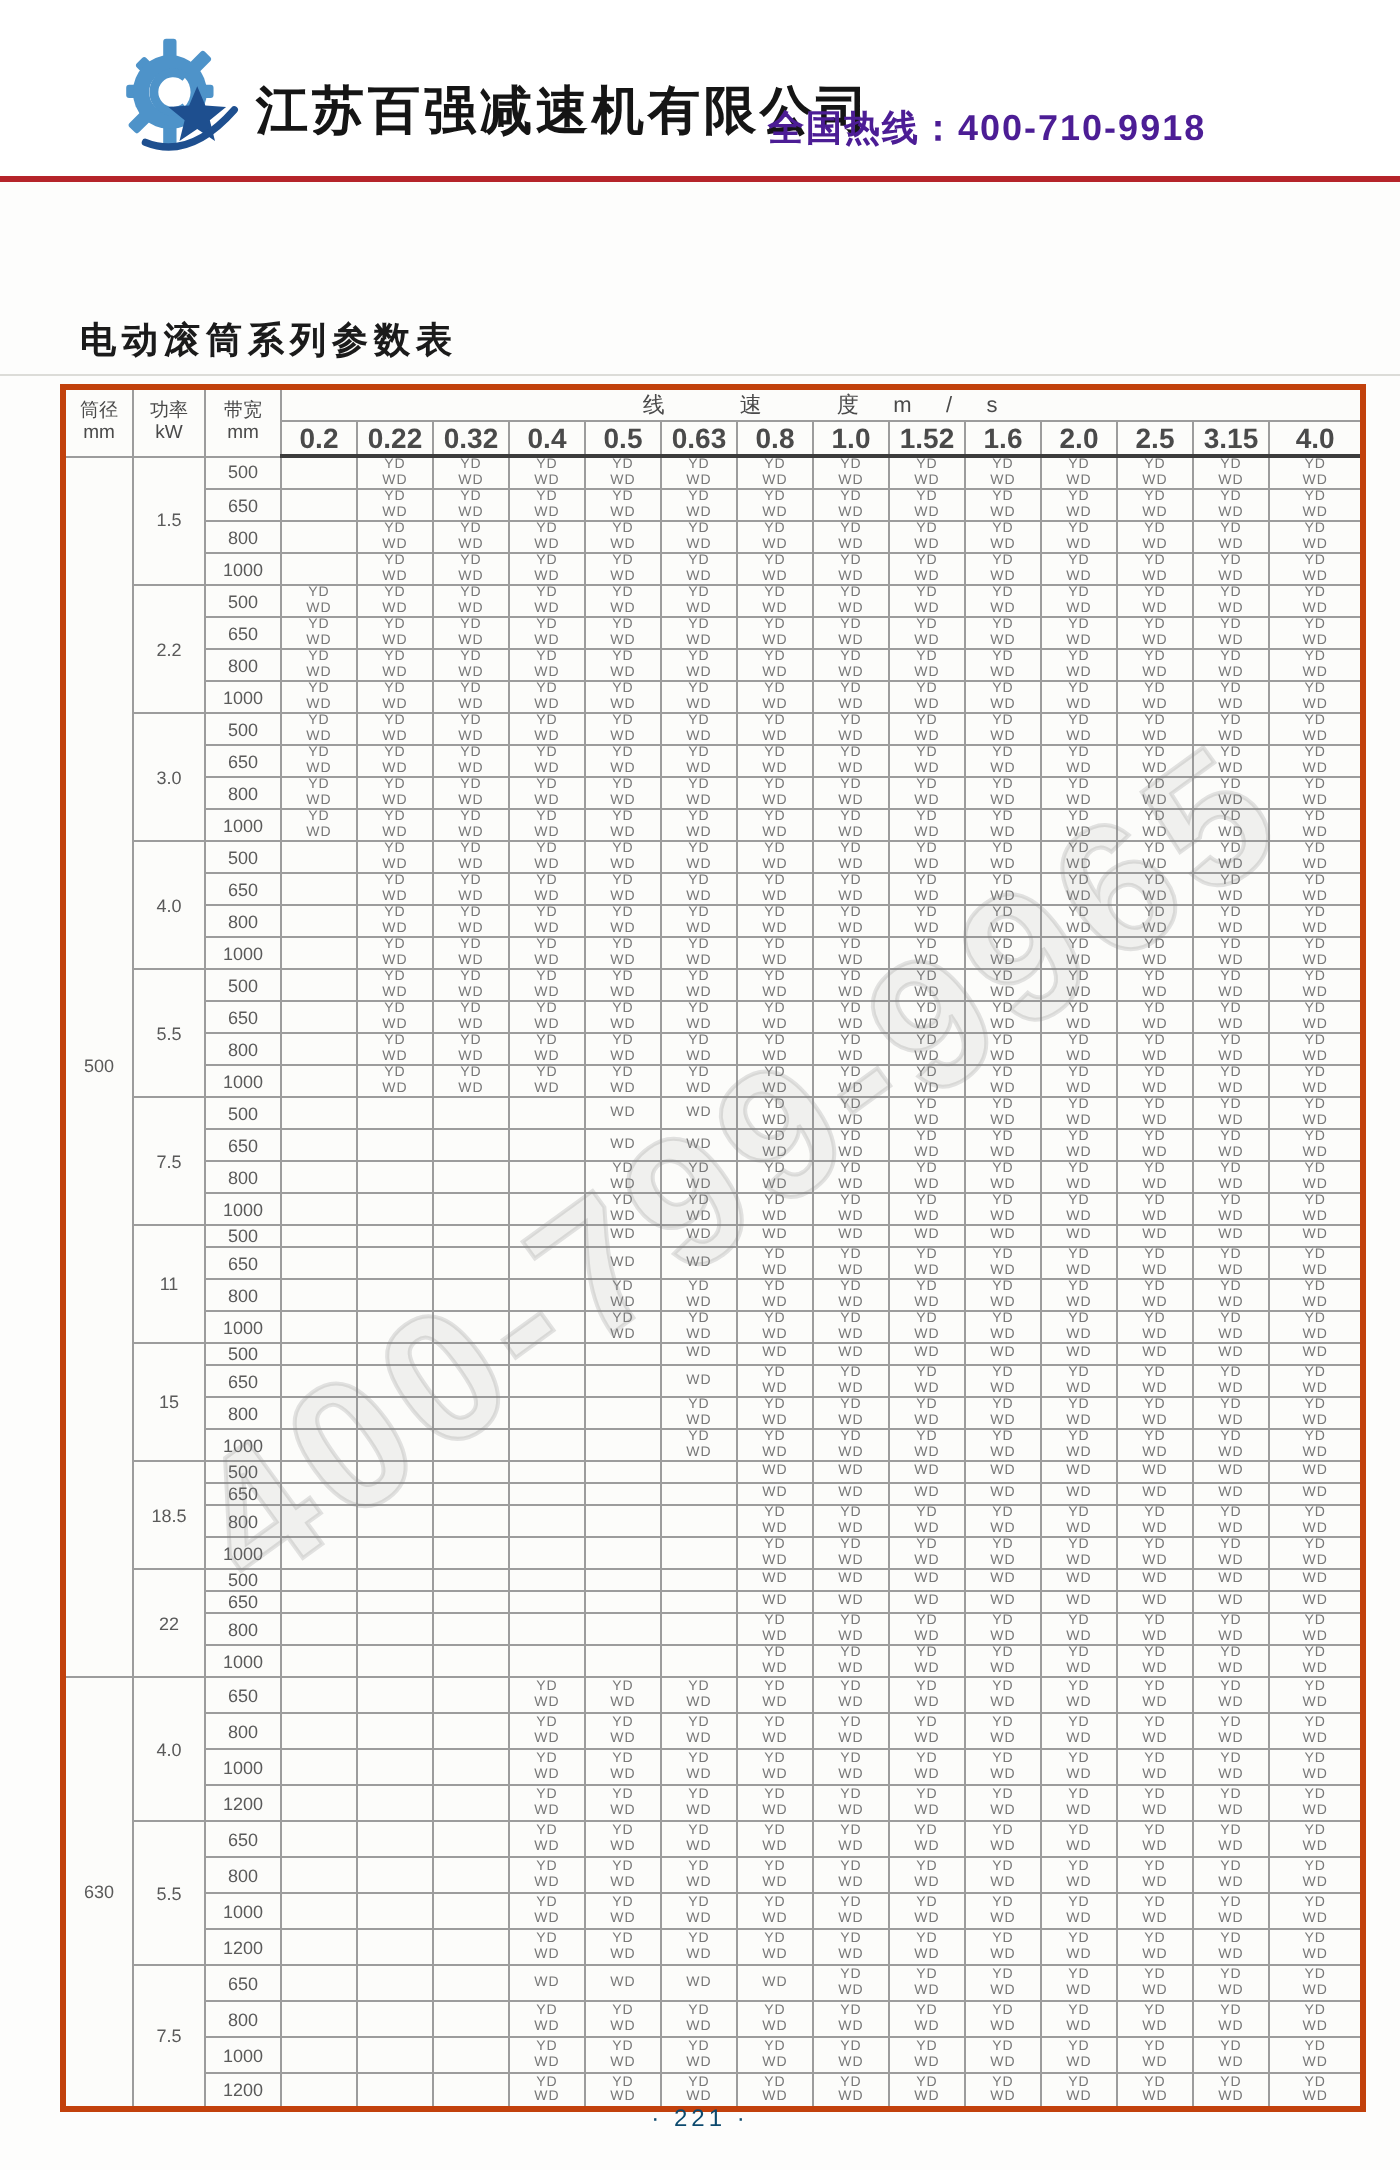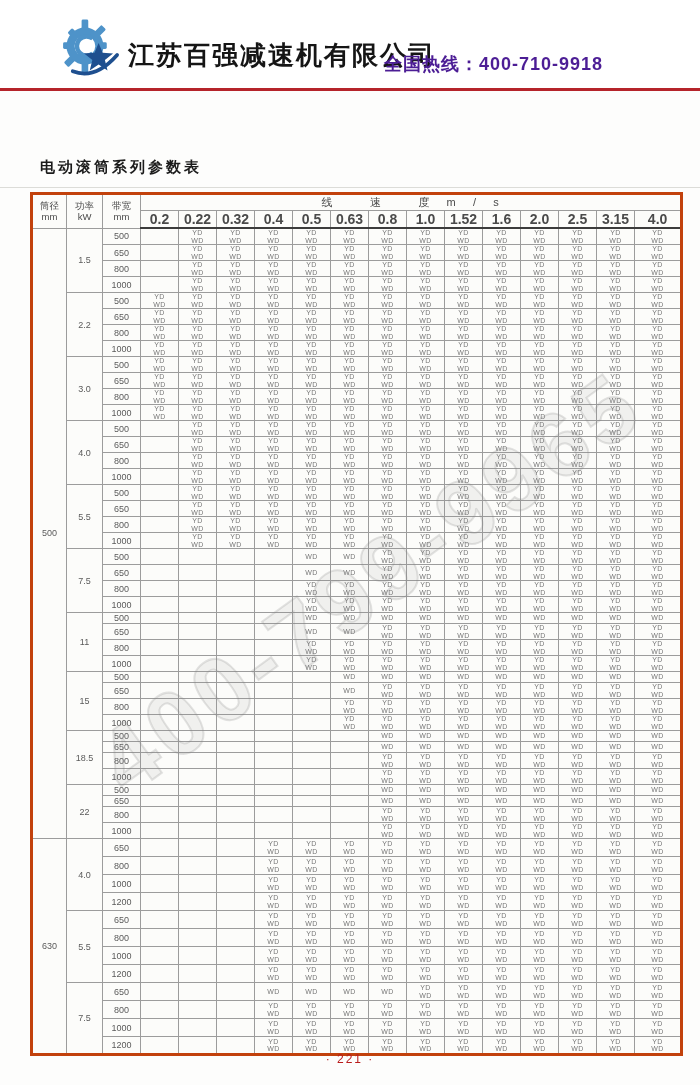--- a/index.html
+++ b/index.html
@@ -9,21 +9,21 @@
 
   
   .hdr { position:absolute; left:0; top:0; width:700px; height:88px; background:#fff; }
   .logo { position:absolute; left:52px; top:12px; width:74px; height:74px; }
   .company { position:absolute; left:128px; top:38px; font-size:26px; font-weight:bold; color:#151515; letter-spacing:2px; }
   .hotline { position:absolute; left:384px; top:52px; font-size:18px; font-weight:bold; color:#4c1d95; letter-spacing:1px; }
   .red-rule { position:absolute; left:0; top:88px; width:700px; height:3px; background:#b5242a; }
 
   
   .pre-rule { position:absolute; left:0; top:187px; width:700px; height:1px; background:#dcdcd8; }
-  .tbl-title { position:absolute; left:40px; top:158px; font-size:15px; font-weight:bold; color:#1b1b1b; letter-spacing:3px; }
+  .tbl-title { position:absolute; left:40px; top:158px; font-size:18px; font-weight:bold; color:#1b1b1b; letter-spacing:3px; }
 
   
   .table-wrap { position:absolute; left:30px; top:192px; width:650px; }
   table { border-collapse:collapse; table-layout:fixed; width:650px; background:#fcfcfa; }
   th, td { border:1px solid #9c9c9c; text-align:center; vertical-align:middle; padding:0; overflow:hidden; }
   thead th { color:#4a4a4a; font-weight:normal; }
   th.hd3 { font-size:9.5px; line-height:11px; }
   th.speedhead { font-size:11px; white-space:pre; letter-spacing:1px;margin-top:40px; }
   tr.speedrow th { font-size:14px; height:14px; color:#4a4a4a;font-weight:bold; }
   tr.headrow th { height:14px; }
@@ -40,21 +40,21 @@
 
   
   .watermark { position:absolute; left:370px; top:530px; width:900px; margin-left:-450px;
     text-align:center; transform:rotate(-36deg); transform-origin:center;
     font-size:92px; font-weight:bold; letter-spacing:6px;
     color:rgba(140,140,140,0.10); -webkit-text-stroke:2px rgba(130,130,130,0.22);
     pointer-events:none; white-space:nowrap; }
 
   
   .pagenum { position:absolute; left:0; top:1052px; width:700px; text-align:center;
-    font-size:12px; color:#b91c1c; letter-spacing:2px; }
+    font-size:12px; color:#0c4a6e; letter-spacing:2px; }
 </style>
 </head>
 <body>
 
 <div class="page">
 
   <div class="hdr">
     <div class="logo">
       <svg viewBox="0 0 100 100" width="74" height="74">
         <g fill="#4e93c9">

